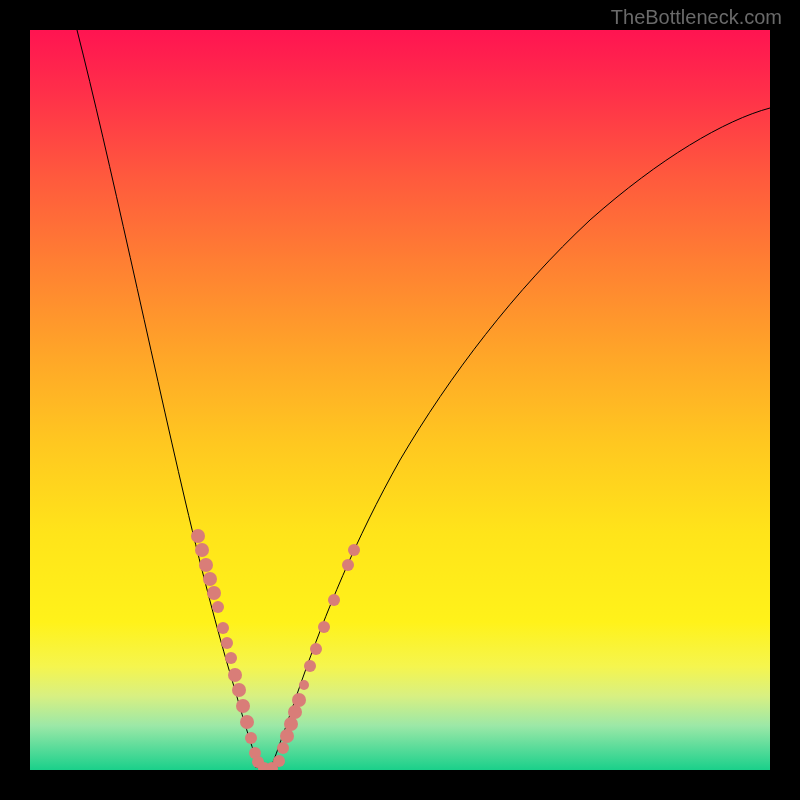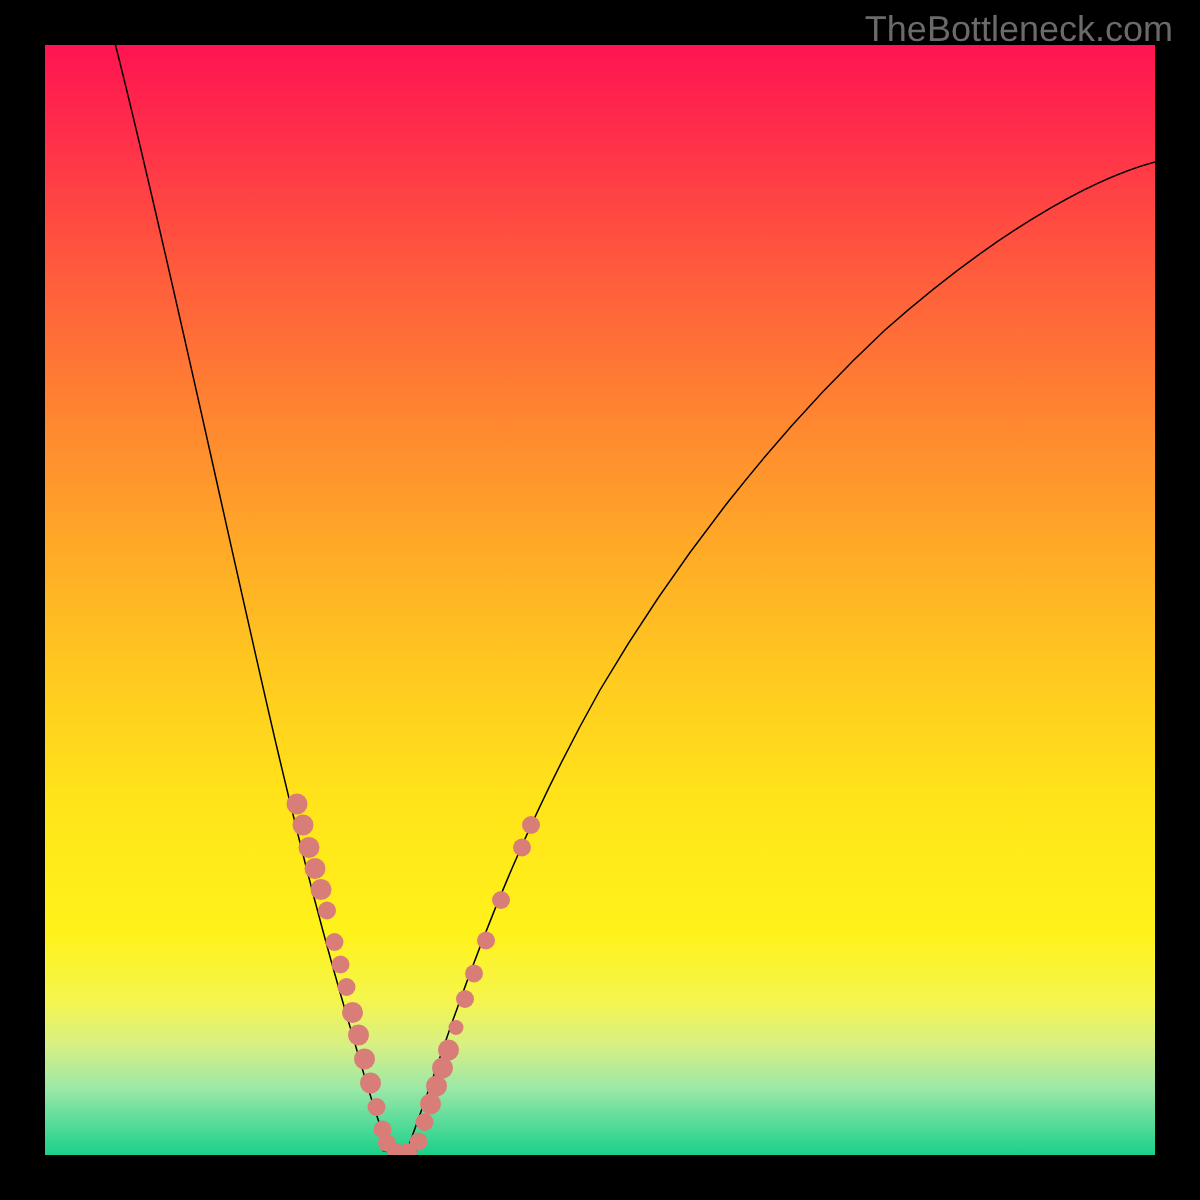--- a/index.html
+++ b/index.html
@@ -30,21 +30,21 @@
         #9ce8a7 94%,
         #5adc9a 97%,
         #1ad08a 100%
       );
     }
     .watermark {
       position: absolute;
       top: 6px;
       right: 18px;
       font-family: Arial, sans-serif;
-      font-size: 24px;
+      font-size: 20px;
       color: #6a6a6a;
       font-weight: 500;
     }
     svg.curves {
       position: absolute;
       left: 0;
       top: 0;
       width: 100%;
       height: 100%;
     }

